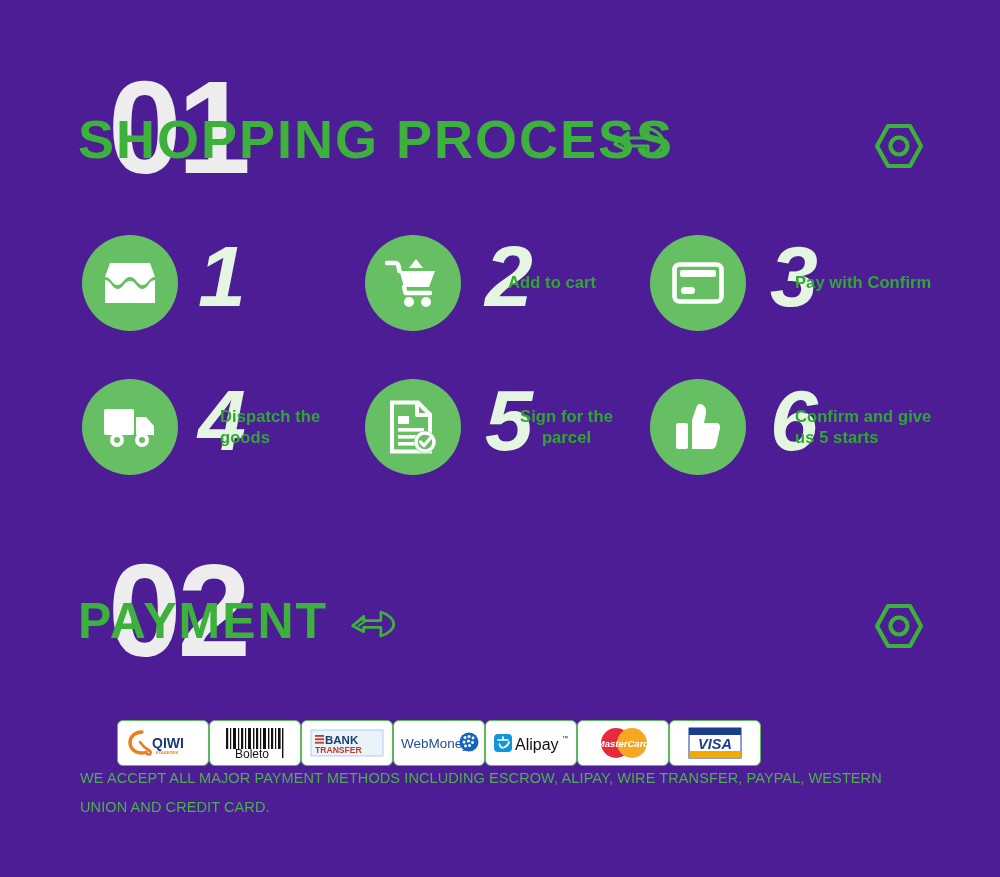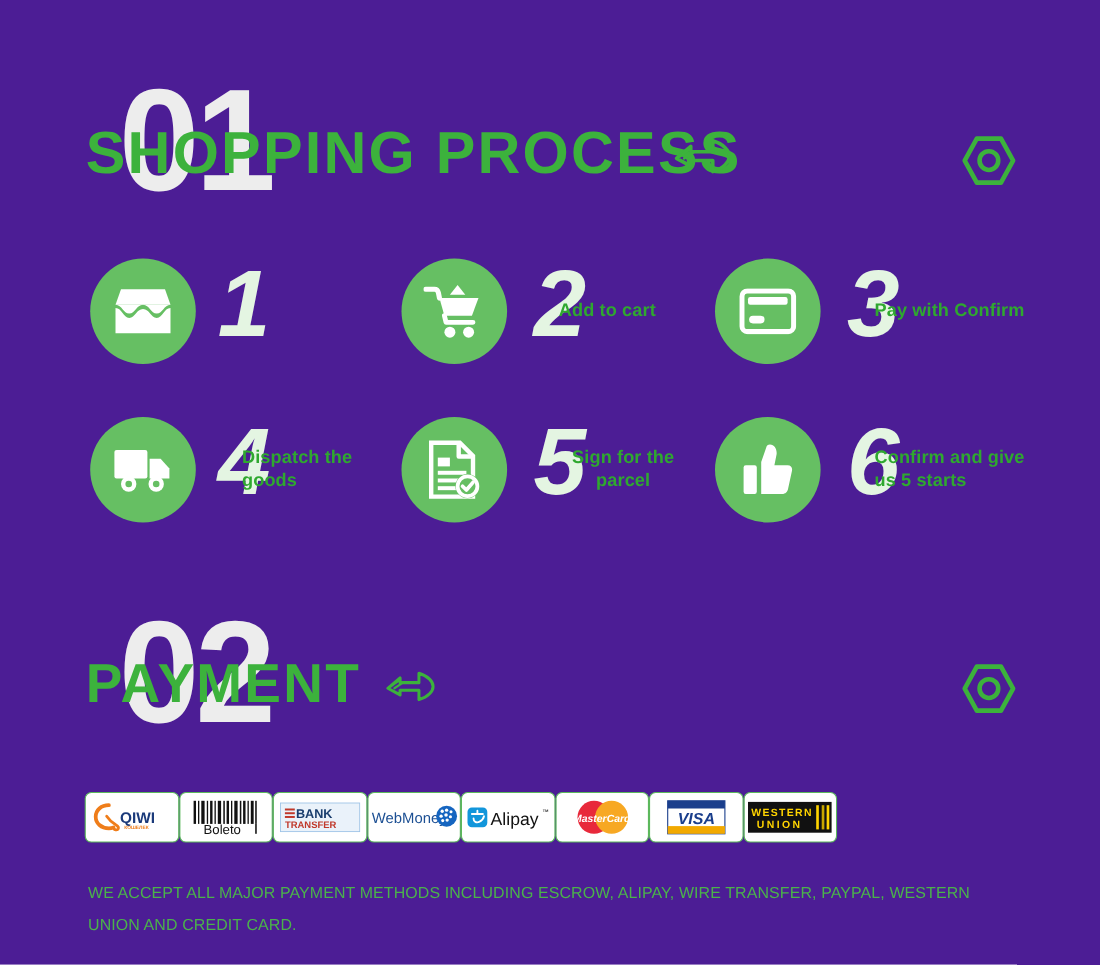--- a/index.html
+++ b/index.html
@@ -111,21 +111,21 @@
     border-radius: 6px;
     background: #fff;
     display: flex; align-items: center; justify-content: center;
     overflow: hidden;
   }
   .pay-badge svg { display: block; }
 
   
   .pay-note {
     position: absolute;
-    left: 80px; top: 798px;
+    left: 80px; top: 764px;
     width: 850px;
     color: #4bb24b;
     font-size: 14.5px;
     font-family: "Liberation Sans", sans-serif;
     line-height: 2.0;
     letter-spacing: 0.1px;
   }
 </style>
 </head>
 <body>
@@ -357,28 +357,18 @@
 
     <div class="pay-badge">
       <svg width="60" height="36" viewBox="0 0 60 36">
         <rect x="4" y="3" width="52" height="30" fill="#fff" stroke="#1a3e8c" stroke-width="1"></rect>
         <rect x="4" y="3" width="52" height="7" fill="#1a3e8c"></rect>
         <rect x="4" y="26" width="52" height="7" fill="#f2a900"></rect>
         <text x="30" y="24" text-anchor="middle" font-family="Liberation Sans, sans-serif" font-size="14.5" font-weight="700" font-style="italic" fill="#1a3e8c">VISA</text>
       </svg>
     </div>
 
-    <div class="pay-badge">
-      <svg width="78" height="30" viewBox="0 0 78 30">
-        <rect x="1" y="1" width="76" height="28" fill="#111"></rect>
-        <text x="4" y="14" font-family="Liberation Sans, sans-serif" font-size="9.5" font-weight="700" letter-spacing="1.2" fill="#ffd400">WESTERN</text>
-        <text x="9" y="25" font-family="Liberation Sans, sans-serif" font-size="9.5" font-weight="700" letter-spacing="2.2" fill="#ffd400">UNION</text>
-        <rect x="63" y="4" width="2.4" height="22" fill="#ffd400"></rect>
-        <rect x="68" y="4" width="2.4" height="22" fill="#c7a600"></rect>
-        <rect x="72.5" y="4" width="2.4" height="22" fill="#ffd400"></rect>
-      </svg>
-    </div>
 
   </div>
 
   <div class="pay-note">WE ACCEPT ALL MAJOR PAYMENT METHODS INCLUDING ESCROW, ALIPAY, WIRE TRANSFER, PAYPAL, WESTERN UNION AND CREDIT CARD.</div>
 
 </div>
 
 </body></html>

